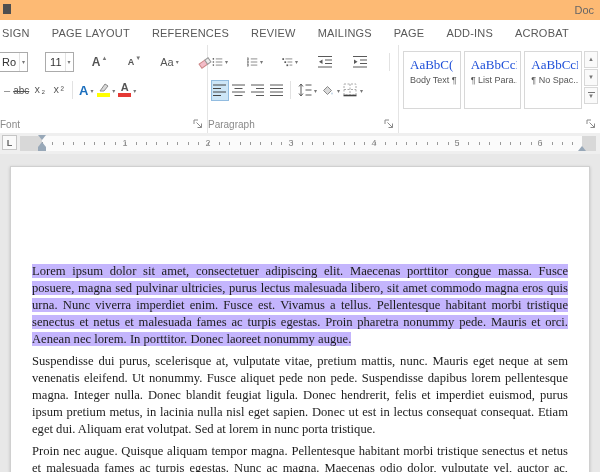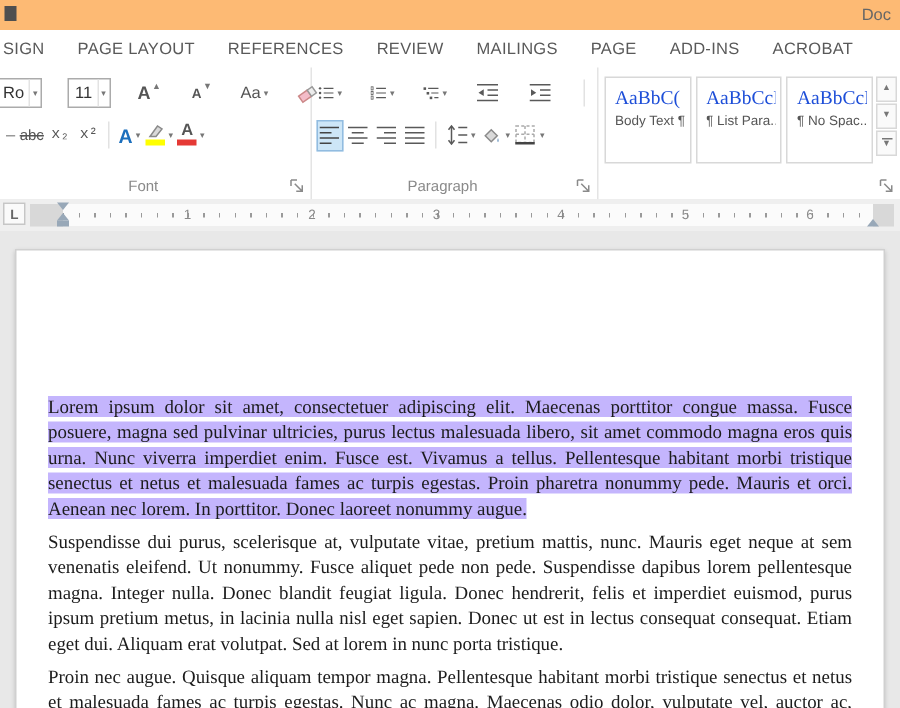--- a/index.html
+++ b/index.html
@@ -17,21 +17,21 @@
   .tab.first{padding-left:2px;}
 
   
   .ribbon{position:absolute;top:45px;left:0;right:0;height:88px;background:#fff;border-bottom:1px solid #d9d9d9;display:flex;}
   .group{position:relative;height:100%;}
   .g-font{width:207px;border-right:1px solid #e4e4e4;}
   .g-para{width:190px;border-right:1px solid #e4e4e4;}
   .g-styles{flex:1;}
   .r1{position:absolute;top:5px;left:3px;right:2px;height:23px;display:flex;align-items:center;gap:17px;}
   .r2{position:absolute;top:33px;left:3px;right:2px;height:24px;display:flex;align-items:center;gap:1px;}
-  .group-label{position:absolute;bottom:3px;left:0;right:16px;text-align:center;font-size:10px;color:#8a8a8a;}
+  .group-label{position:absolute;bottom:3px;left:0;right:16px;font-size:10px;color:#8a8a8a;}
   .launcher{position:absolute;bottom:3px;right:3px;width:11px;height:11px;}
   .btn{min-width:18px;height:21px;display:flex;align-items:center;justify-content:center;gap:1px;
        font-size:11px;color:#555;background:transparent;border:1px solid transparent;box-sizing:border-box;}
   .btn.sel-toggle{background:#cde6f7;border:1px solid #92bce0;}
   .vsep{width:1px;height:18px;background:#e2e2e2;margin:0 3px;flex:none;}
   .dd{font-size:6px;color:#777;margin-left:1px;}
   .combo{display:flex;align-items:center;border:1px solid #ababab;height:20px;background:#fff;
          font-size:11px;color:#333;padding-left:4px;box-sizing:border-box;}
   .combo .carrow{font-size:6px;color:#777;border-left:1px solid #e3e3e3;align-self:stretch;
                  display:flex;align-items:center;padding:0 2px;margin-left:3px;}

